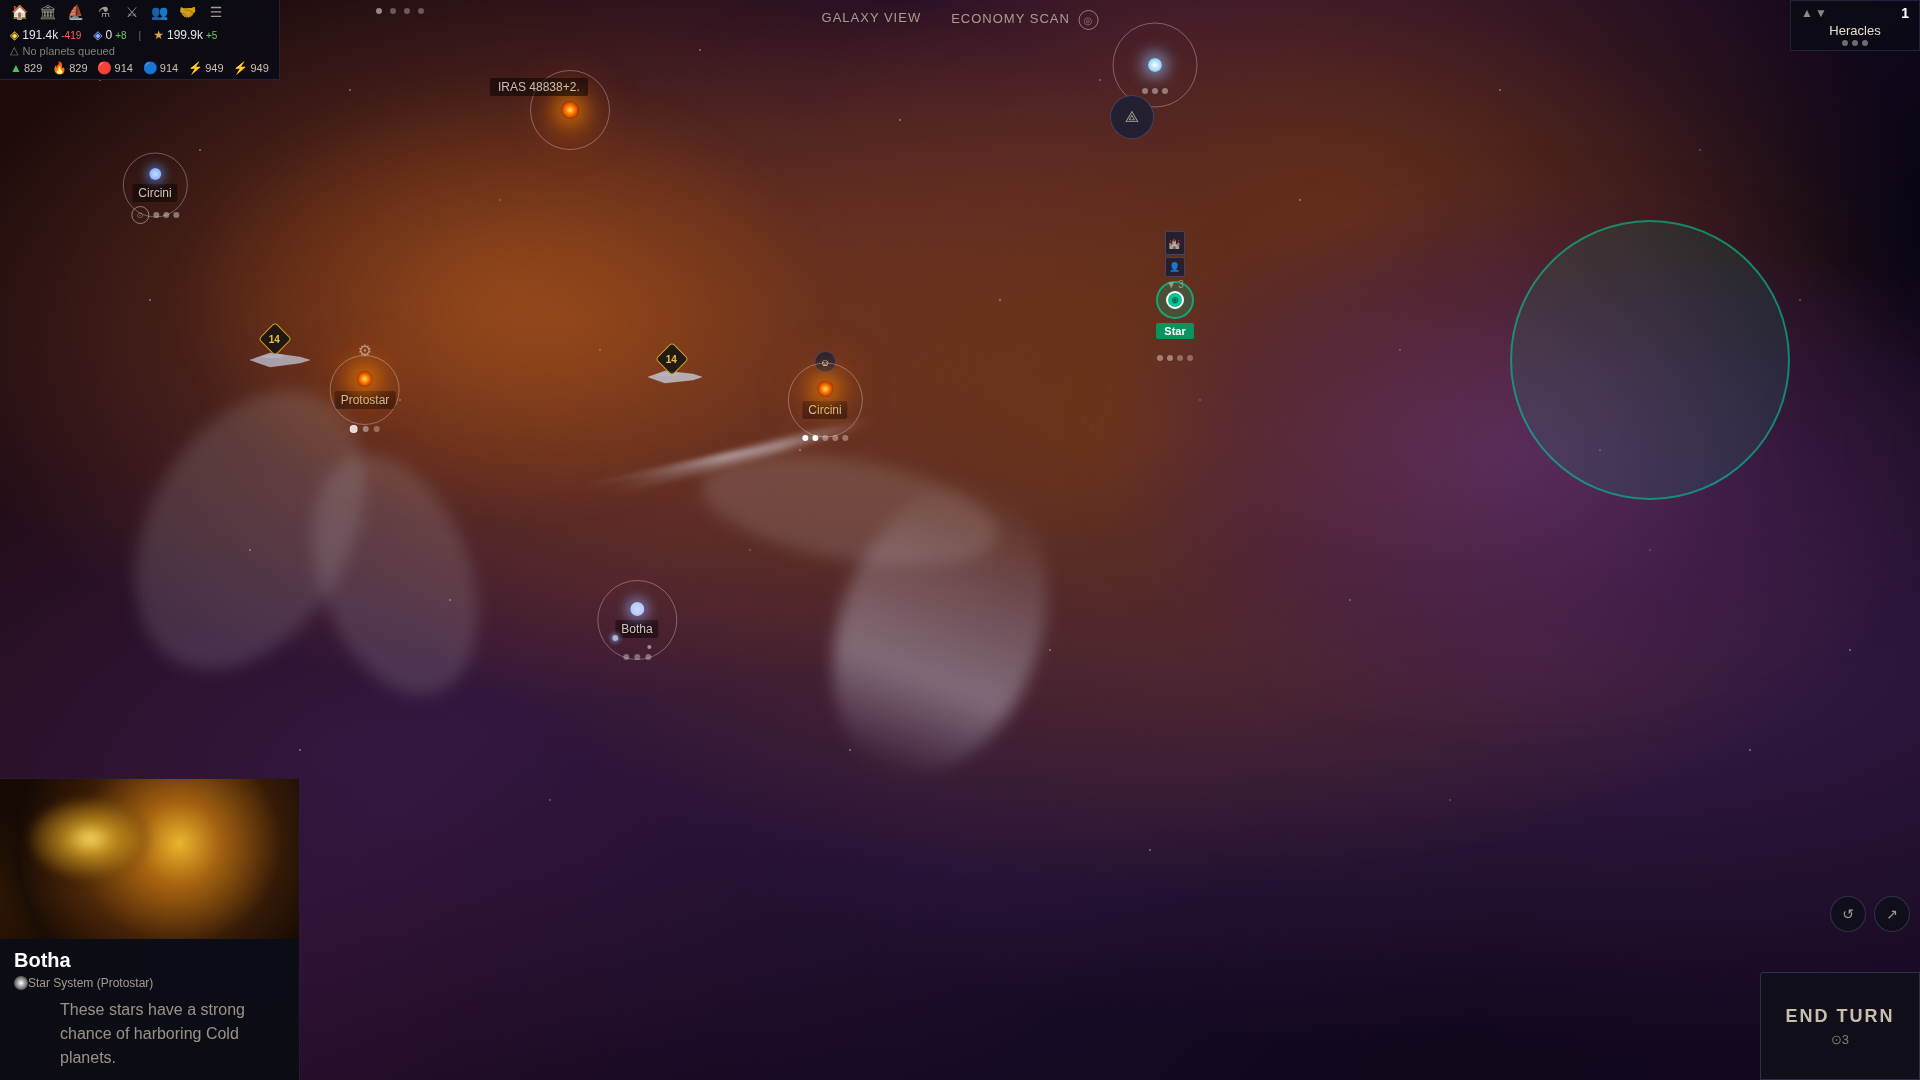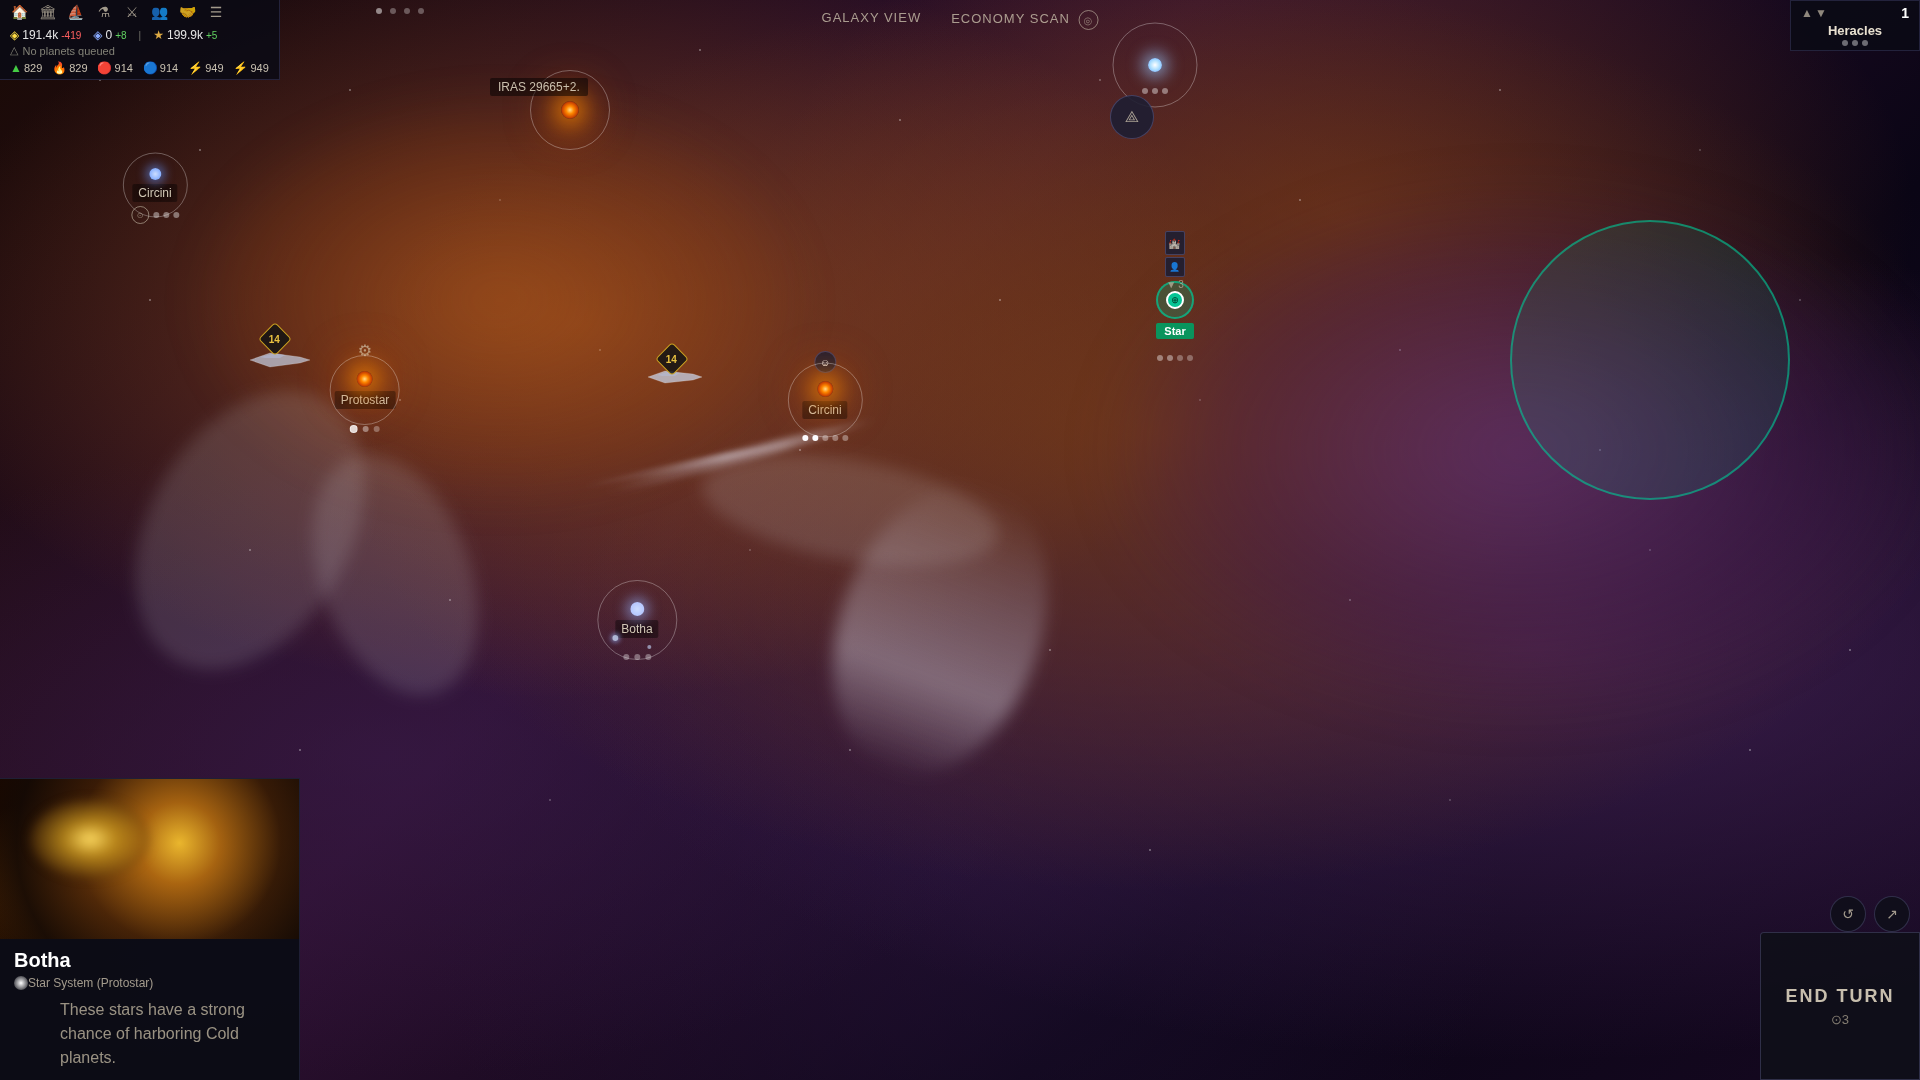--- a/index.html
+++ b/index.html
@@ -317,21 +317,21 @@
 
     .turn-number {
       color: white;
       font-size: 14px;
       font-weight: bold;
     }
 
     .heracles-name {
       color: #e8e0d0;
       font-size: 13px;
-      font-weight: bold;
+      font-weight: normal;
       text-align: center;
       margin-top: 2px;
     }
 
     .heracles-dots {
       display: flex;
       gap: 4px;
       justify-content: center;
       margin-top: 2px;
     }
@@ -405,21 +405,21 @@
       background: radial-gradient(circle, #fff 0%, rgba(200,200,200,0.5) 60%, transparent 100%);
       display: inline-block;
     }
 
     
     .end-turn-btn {
       position: absolute;
       bottom: 0;
       right: 0;
       width: 160px;
-      height: 148px;
+      height: 108px;
       background: rgba(15,15,25,0.92);
       border: 1px solid rgba(80,80,120,0.5);
       border-radius: 4px 0 0 0;
       display: flex;
       flex-direction: column;
       align-items: center;
       justify-content: center;
       cursor: pointer;
       z-index: 10;
       pointer-events: all;
@@ -520,21 +520,21 @@
 
 <div id="game-canvas">
 
   <div class="jyem-territory"></div>
 
   <div class="star-system" style="left:570px;top:110px;">
     <div class="star-core star-orange" style="width:18px;height:18px;border-radius:50%;position:relative;margin:0 auto;"></div>
     <div class="star-circle" style="width:80px;height:80px;"></div>
   </div>
   <div class="iras-label" style="left:490px;top:78px;">
-    <span>IRAS 29665+2.</span>
+    <span>IRAS 48838+2.</span>
   </div>
 
   <div style="position:absolute;left:376px;top:8px;display:flex;gap:8px;">
     <div style="width:6px;height:6px;border-radius:50%;background:rgba(255,255,255,0.5);"></div>
     <div style="width:6px;height:6px;border-radius:50%;background:rgba(255,255,255,0.3);"></div>
     <div style="width:6px;height:6px;border-radius:50%;background:rgba(255,255,255,0.3);"></div>
     <div style="width:6px;height:6px;border-radius:50%;background:rgba(255,255,255,0.3);"></div>
   </div>
 
   <div class="star-system" style="left:365px;top:390px;">

